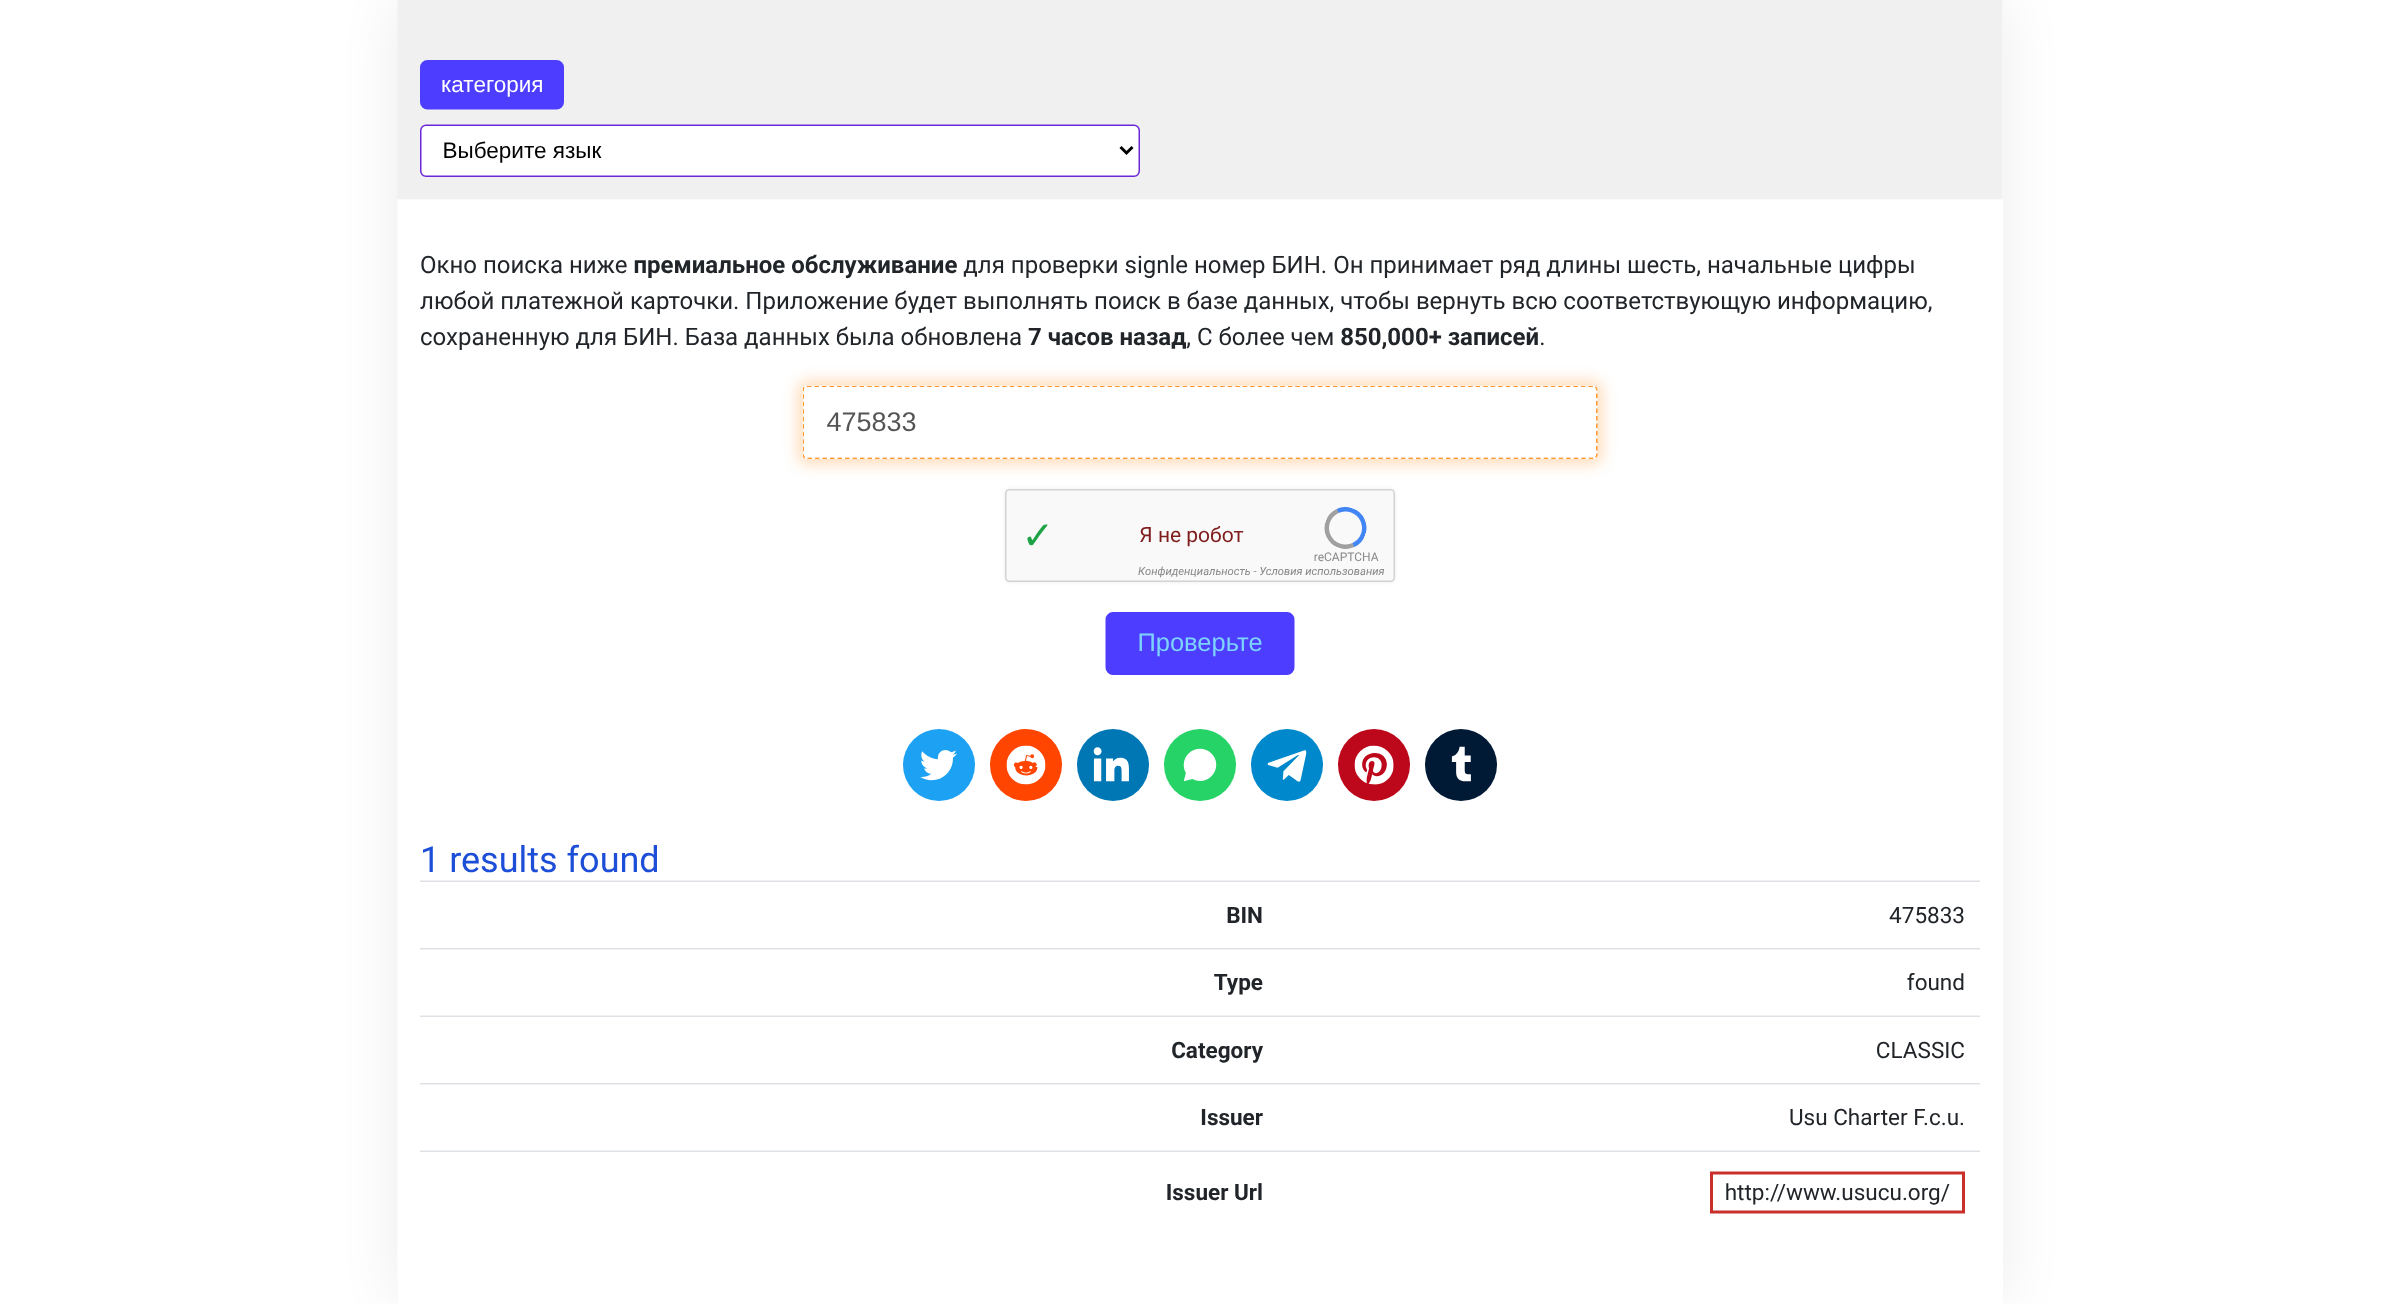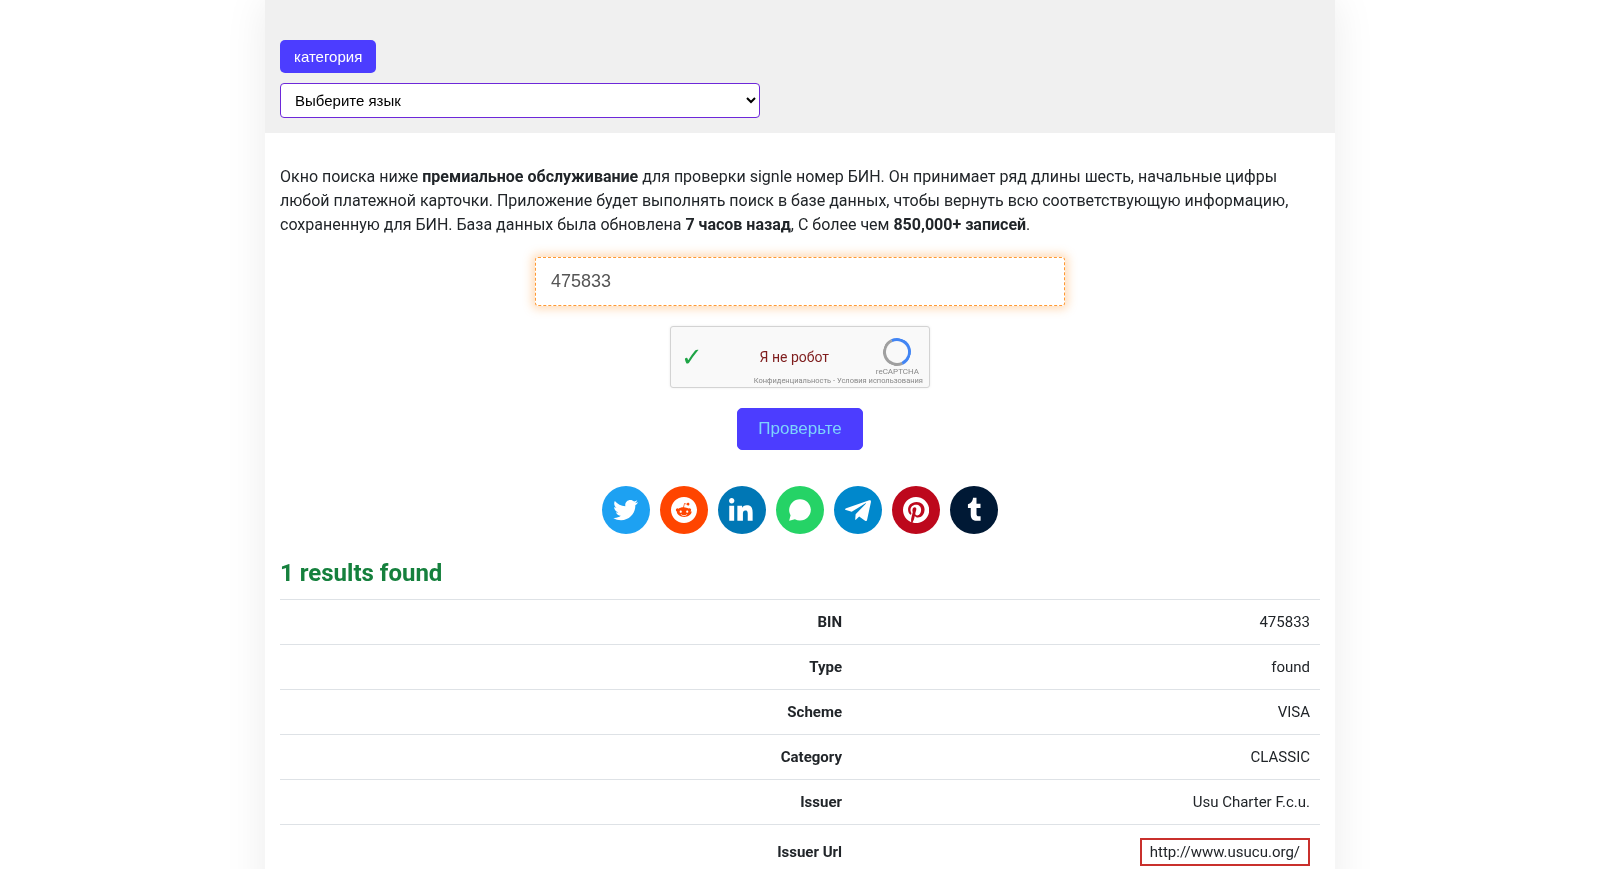--- a/index.html
+++ b/index.html
@@ -117,20 +117,21 @@
   border-radius: 50%;
   transform: rotate(20deg);
 }
 .recaptcha-foot {
   position: absolute;
   bottom: 2px;
   right: 6px;
   font-size: 7.5px;
   color: #888;
   white-space: nowrap;
+  font-style: italic;
 }
 .check-btn {
   display: inline-block;
   margin: 20px auto 16px;
   background: #4c3dff;
   color: #7dd3fc;
   border: 1px solid #4c3dff;
   padding: 10px 20px;
   border-radius: 5px;
   font-size: 17px;
@@ -154,24 +155,23 @@
 .social-row svg { width: 26px; height: 26px; fill: #fff; }
 .ic.tw { background: #1da1f2; }
 .ic.rd { background: #ff4500; }
 .ic.li { background: #0077b5; }
 .ic.wa { background: #25d366; }
 .ic.tg { background: #0088cc; }
 .ic.pi { background: #bd081c; }
 .ic.tb { background: #001935; }
 .results-title {
   font-size: 24px;
-  font-weight: 700;
+  font-weight: 400;
   margin-top: 25px;
-  margin-bottom: 12px;
-  color: #15803d;
+  color: #1d4ed8;
 }
 .table { width: 100%; border-collapse: collapse; }
 .table tr { border-top: 1px solid #dee2e6; }
 .table th, .table td {
   padding: 13px 10px;
   text-align: right;
   font-size: 15px;
   vertical-align: middle;
 }
 .table th { font-weight: 700; width: 55%; }
@@ -261,24 +261,20 @@
       <tbody id="results-body">
           <tr>
             <th>BIN</th>
             <td>475833</td>
           </tr>
           <tr>
             <th>Type</th>
             <td>found</td>
           </tr>
           <tr>
-            <th>Scheme</th>
-            <td>VISA</td>
-          </tr>
-          <tr>
             <th>Category</th>
             <td>CLASSIC</td>
           </tr>
           <tr>
             <th>Issuer</th>
             <td>Usu Charter F.c.u.</td>
           </tr>
           <tr>
             <th>Issuer Url</th>
             <td><span class="url-box">http://www.usucu.org/</span></td>

